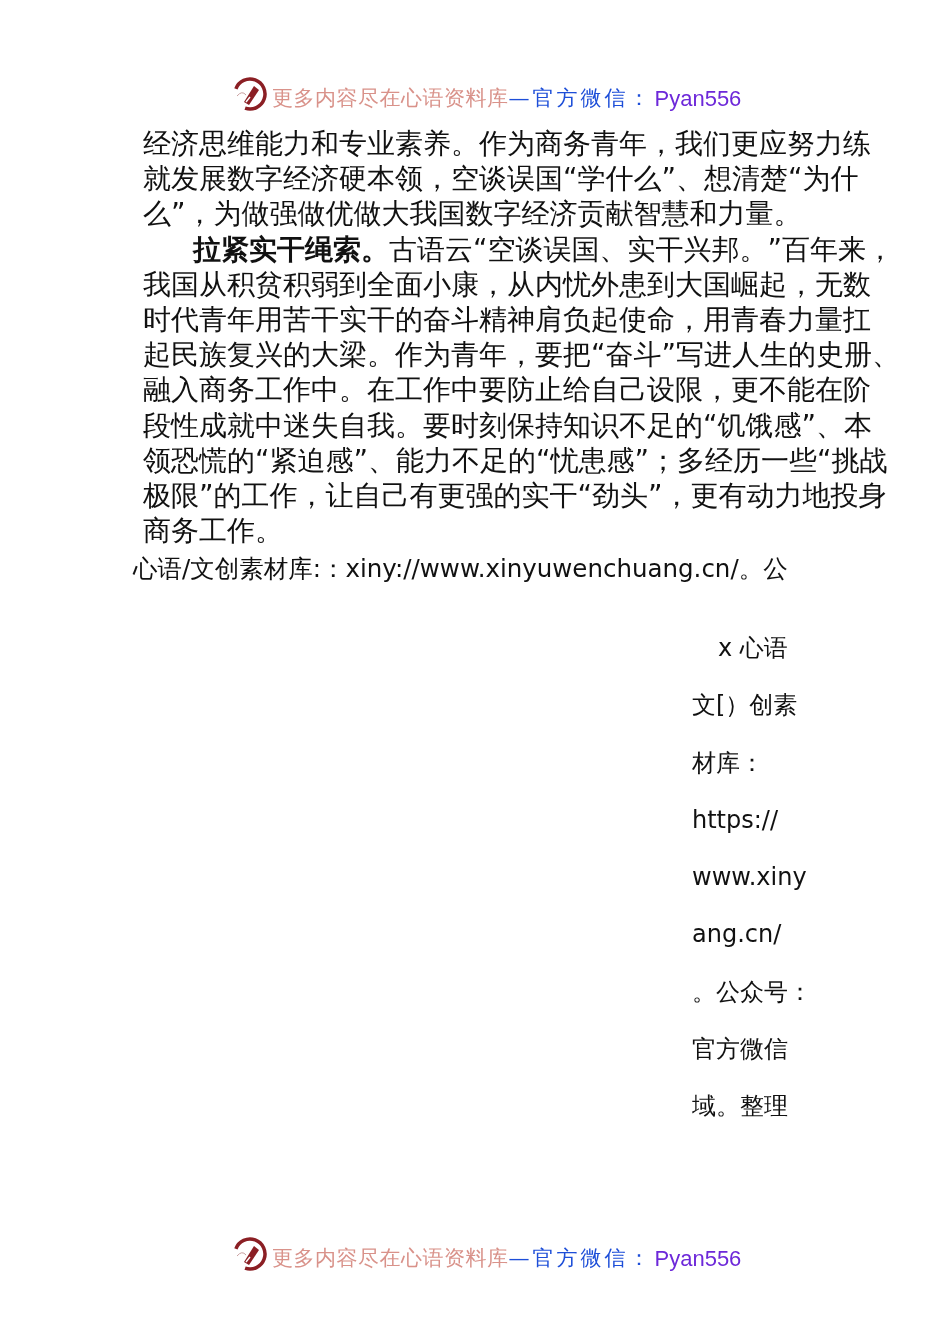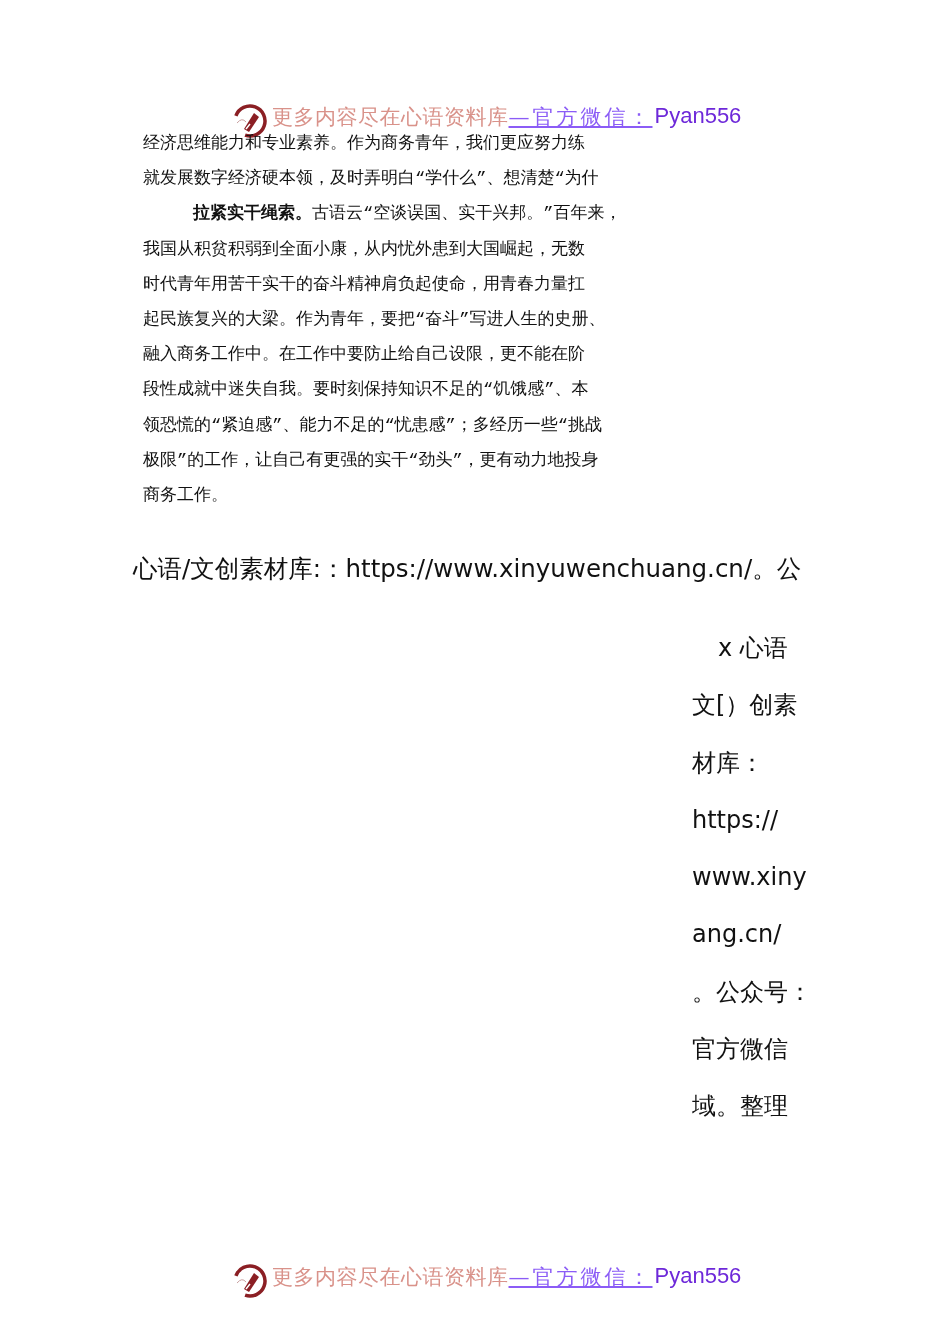--- a/index.html
+++ b/index.html
@@ -1,26 +1,26 @@
 <!DOCTYPE html>
 <html><head>
   <meta charset="utf-8">
   <style>
     html, body { margin: 0; padding: 0; background: #ffffff; }
     body { width: 950px; height: 1344px; position: relative; overflow: hidden;
            font-family: "DejaVu Sans", "Liberation Sans", sans-serif; color: #111111; }
-    .banner { position: absolute; left: 232px; height: 40px; display: flex; align-items: flex-start; white-space: nowrap; margin-top: 31px; }
+    .banner { position: absolute; left: 232px; height: 40px; display: flex; align-items: flex-end; white-space: nowrap; }
     .banner.top { top: 72px; }
     .banner.bottom { top: 1232px; }
     .banner .logo { width: 36px; height: 36px; margin-right: 4px; }
     .banner .pink { color: #d9928a; font-family: "DejaVu Serif", "Liberation Serif", serif; font-size: 21px; letter-spacing: 0.5px; }
-    .banner .gray { color: #8b5cf6; font-family: "DejaVu Serif", "Liberation Serif", serif; font-size: 21px; letter-spacing: 3px; text-decoration: underline; }
+    .banner .gray { color: #1d4ed8; font-family: "DejaVu Serif", "Liberation Serif", serif; font-size: 21px; letter-spacing: 3px; }
     .banner .id { color: #6d28d9; font-family: "Liberation Sans", sans-serif; font-size: 22px; margin-left: 2px; }
 
-    .body-text { position: absolute; left: 143px; top: 126px; width: 670px; font-size: 17px; line-height: 35.2px; font-family: Liberation Mono, monospace; }
+    .body-text { position: absolute; left: 143px; top: 126px; width: 670px; font-size: 28px; line-height: 35.2px; }
     .body-text .line { white-space: nowrap; height: 35.2px; }
     .body-text .bold { font-weight: bold; text-align: center; }
     .indent { padding-left: 50px; }
 
     .source { position: absolute; left: 133px; top: 551px; width: 700px; font-size: 24.5px; line-height: 35px; }
     .source .line { white-space: nowrap; }
 
     .side { position: absolute; left: 692px; top: 620px; width: 130px; font-size: 24px; line-height: 57.3px; }
     .side .line { white-space: nowrap; height: 57.3px; }
     .side .line.first { padding-left: 26px; }
@@ -35,36 +35,37 @@
     <path d="M14 26 L18 21" stroke="#ffffff" stroke-width="1.5"></path>
     <path d="M5 20 Q10 14 14 19" fill="none" stroke="#c9a0a0" stroke-width="1"></path>
   </svg>
   <span class="pink">更多内容尽在心语资料库</span>
   <span class="gray">—官方微信：</span>
   <span class="id">Pyan556</span>
 </div>
 
 <div class="body-text">
   <div class="line">经济思维能力和专业素养。作为商务青年，我们更应努力练</div>
-  <div class="line">就发展数字经济硬本领，及时弄明白“学什么”、想清楚“为什</div>
+  <div class="line">就发展数字经济硬本领，空谈误国“学什么”、想清楚“为什</div>
+  <div class="line">么”，为做强做优做大我国数字经济贡献智慧和力量。</div>
   <div class="line indent">
     <span class="bold">拉紧实干绳索。</span><span>古语云“空谈误国、实干兴邦。”百年来，</span>
   </div>
   <div class="line">我国从积贫积弱到全面小康，从内忧外患到大国崛起，无数</div>
   <div class="line">时代青年用苦干实干的奋斗精神肩负起使命，用青春力量扛</div>
   <div class="line">起民族复兴的大梁。作为青年，要把“奋斗”写进人生的史册、</div>
   <div class="line">融入商务工作中。在工作中要防止给自己设限，更不能在阶</div>
   <div class="line">段性成就中迷失自我。要时刻保持知识不足的“饥饿感”、本</div>
   <div class="line">领恐慌的“紧迫感”、能力不足的“忧患感”；多经历一些“挑战</div>
   <div class="line">极限”的工作，让自己有更强的实干“劲头”，更有动力地投身</div>
   <div class="line">商务工作。</div>
 </div>
 
 <div class="source">
-  <div class="line">心语/文创素材库:：https://www.xinyuwenchuang.cn/。公</div>
+  <div class="line">心语/文创素材库:：xiny://www.xinyuwenchuang.cn/。公</div>
 </div>
 
 <div class="side">
   <div class="line first">x 心语</div>
   <div class="line">文[）创素</div>
   <div class="line">材库：</div>
   <div class="line">https://</div>
   <div class="line">www.xiny</div>
   <div class="line">ang.cn/</div>
   <div class="line">。公众号：</div>

